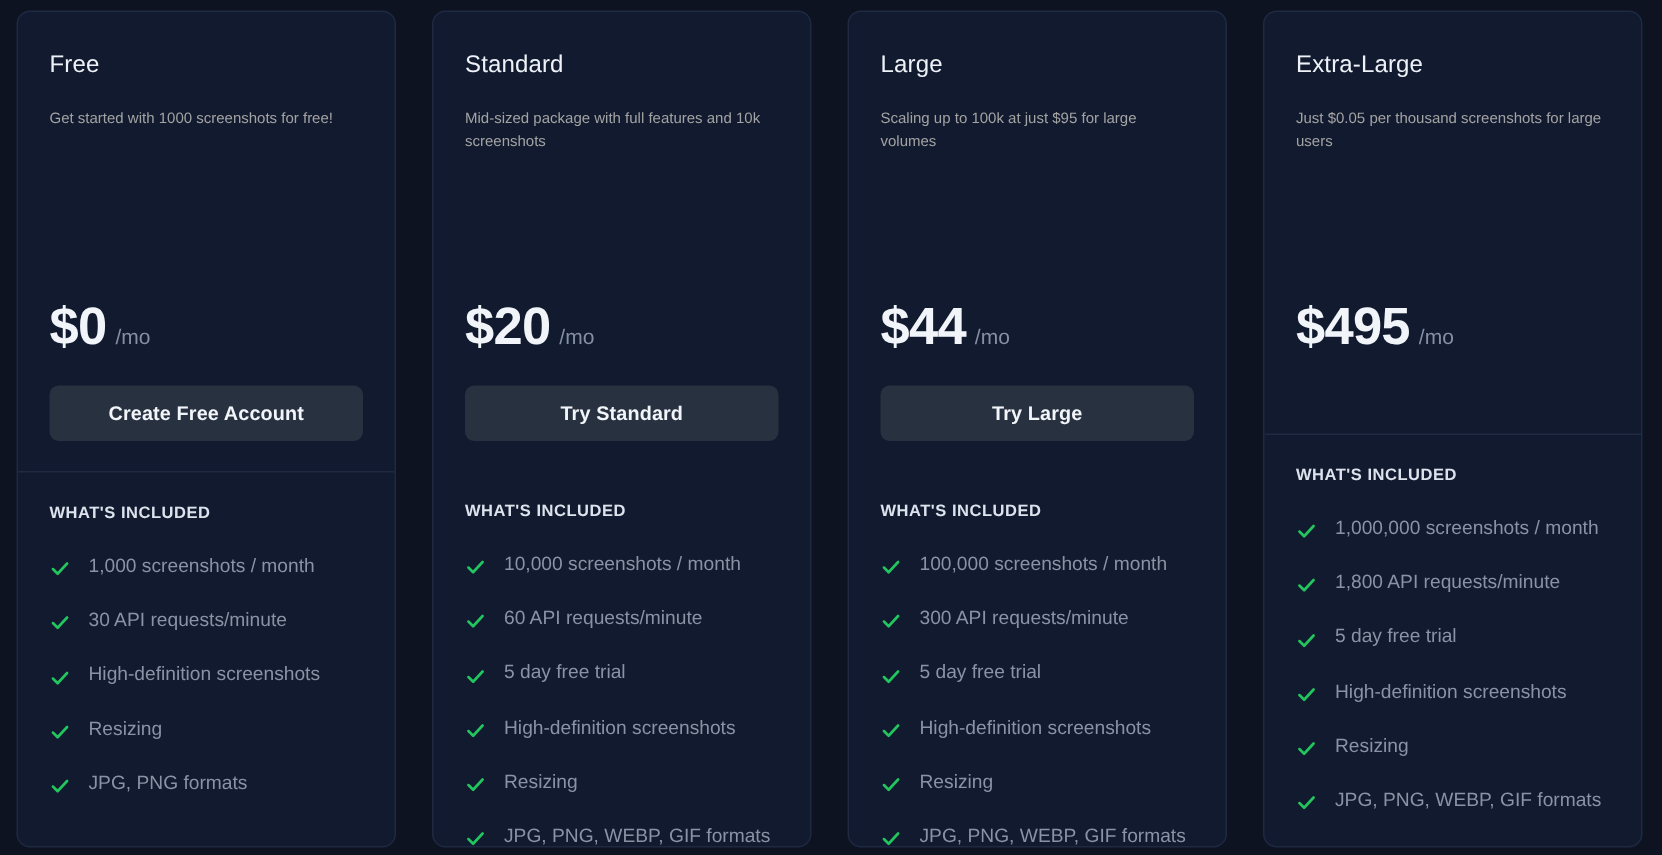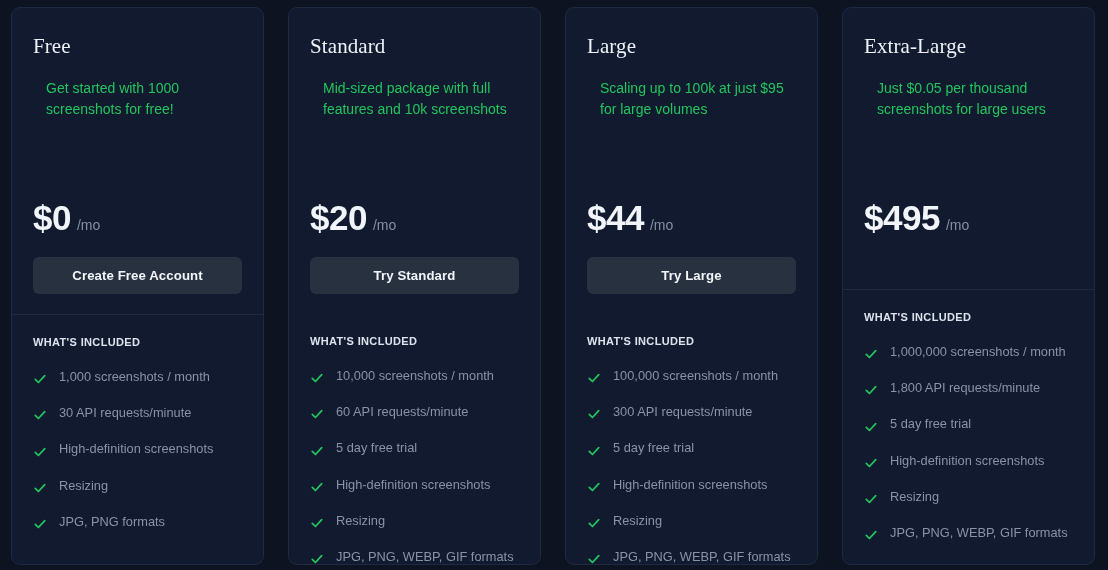--- a/index.html
+++ b/index.html
@@ -37,35 +37,33 @@
   }
 
   .card-top {
     padding: 26px 21px 0 21px;
     flex: 0 0 261px;
     display: flex;
     flex-direction: column;
   }
 
   .plan-title {
-    font-size: 21px;
+    font-size: 16px;
     font-weight: 400;
     color: #eef2f8;
     line-height: 1.2;
     letter-spacing: 0.1px;
-    font-family: Liberation Serif, serif;
   }
 
   .plan-desc {
     margin-top: 19px;
-    font-size: 14px;
+    font-size: 10px;
     line-height: 1.52;
-    color: #22c55e;
+    color: #a3a3a3;
     max-width: 214px;
-    margin-left: 13px;
   }
 
   .price-row {
     margin-top: auto;
     margin-bottom: 0;
     display: flex;
     align-items: baseline;
     padding-bottom: 34px;
   }
 

